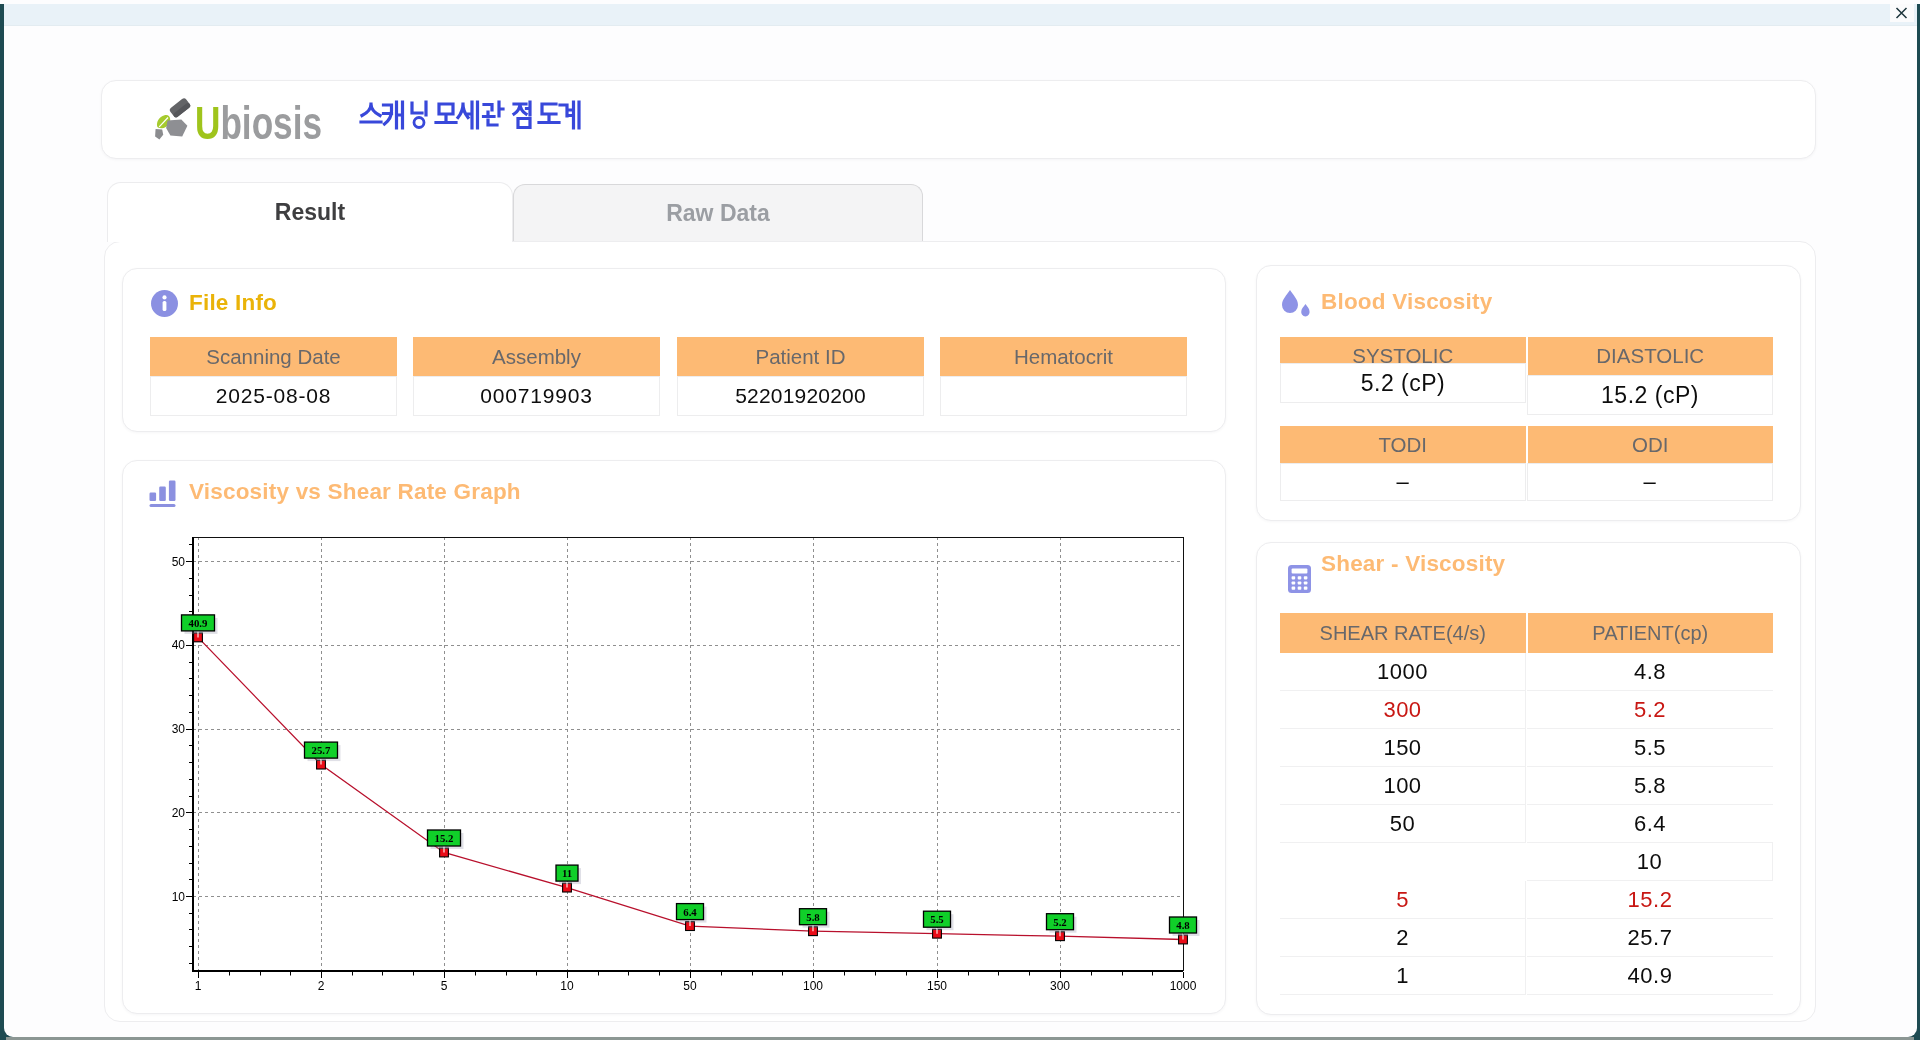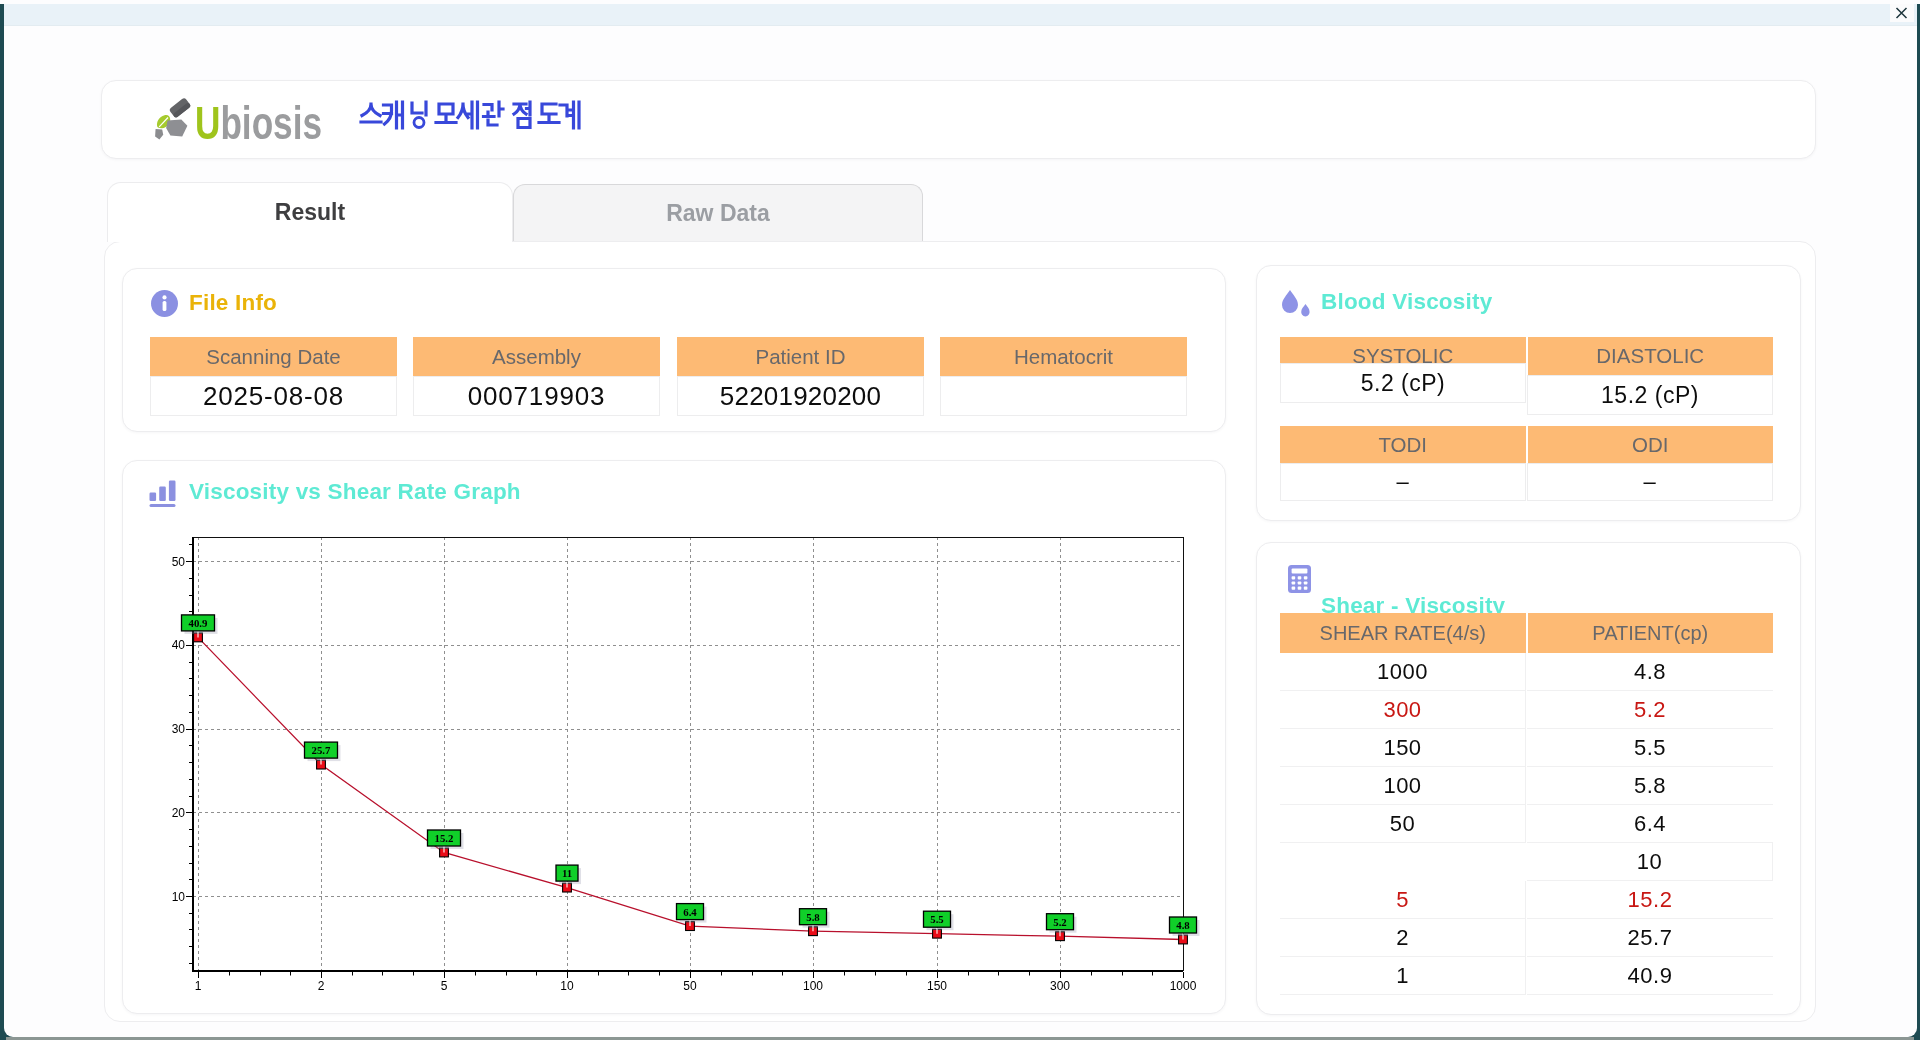--- a/index.html
+++ b/index.html
@@ -4,31 +4,31 @@
 <style>
   * { margin:0; padding:0; box-sizing:border-box; }
   html,body { width:1920px; height:1040px; overflow:hidden; }
   body { background:#1e4b52; font-family:"Liberation Sans", sans-serif; position:relative; }
   .win { position:absolute; left:3.5px; top:0; width:1913px; height:1036.5px; background:#fdfdfe; border-radius:0 0 9px 9px; }
   .titlebar { position:absolute; left:3.5px; top:4px; width:1913px; height:21.5px; background:#e9f2f8; border-bottom:1px solid #e3ecf1; }
   .xbox { position:absolute; right:3px; top:0; width:24px; height:18px; background:#fbfbfc; display:flex; align-items:center; justify-content:center; }
   .bottomstrip { position:absolute; left:6px; top:1036.5px; width:1908px; height:3.5px; background:#8b9693; z-index:5; }
 
   .card { position:absolute; background:#fff; border:1px solid #ededef; border-radius:15px; box-shadow:0 1px 3px rgba(20,20,40,0.04); }
-  .cardtitle { position:absolute; font-weight:bold; font-size:22.5px; color:#5eead4; letter-spacing:0.2px; }
+  .cardtitle { position:absolute; font-weight:bold; font-size:22.5px; color:#fdba74; letter-spacing:0.2px; }
 
   
   .tab { position:absolute; font-weight:bold; font-size:23px; display:flex; align-items:center; justify-content:center; z-index:3; }
   .tab.active { left:107px; top:182px; width:406px; height:60px; background:#fff; border:1px solid #ececee; border-bottom:none; border-radius:14px 14px 0 0; color:#3e3e40; }
   .tab.inactive { left:513px; top:184px; width:410px; height:57px; background:#f4f4f5; border:1px solid #d8d8da; border-bottom:none; border-radius:12px 12px 0 0; color:#9b9ea3; z-index:2; }
   .panel { position:absolute; left:104px; top:241px; width:1712px; height:781px; background:#fff; border:1px solid #ededef; border-radius:16px; z-index:1; }
 
   
   .hcell { position:absolute; background:#fdba74; color:#68686b; font-size:20.5px; display:flex; align-items:center; justify-content:center; }
-  .vcell { position:absolute; background:#fff; border:1px solid #ededee; color:#0d0d0d; font-size:26px; display:flex; align-items:center; justify-content:center; letter-spacing:0.8px; }
+  .vcell { position:absolute; background:#fff; border:1px solid #ededee; color:#0d0d0d; font-size:21px; display:flex; align-items:center; justify-content:center; letter-spacing:0.8px; }
   .red { color:#c81713; }
   .srow { position:absolute; left:0; width:493px; height:38px; }
   .srow > div { position:absolute; top:0; height:38px; width:246px; display:flex; align-items:center; justify-content:center; border-bottom:1px solid #f0f0f1; letter-spacing:0.5px; color:#0d0d0d; font-size:22px; }
   .srow > div:first-child { left:0; border-right:1px solid #f0f0f1; }
   .srow > div:last-child { left:247px; }
   .srow > div.red { color:#c81713; }
 </style>
 </head>
 <body>
   <div style="position:absolute;left:0;top:0;width:1920px;height:4px;background:#fdfdfe;z-index:6;"></div>
@@ -298,21 +298,21 @@
       <rect x="9.7" y="11.2" width="3.6" height="3.2" rx="0.8"></rect>
       <rect x="15.8" y="11.2" width="3.6" height="3.2" rx="0.8"></rect>
       <rect x="3.6" y="16.4" width="3.6" height="3.2" rx="0.8"></rect>
       <rect x="9.7" y="16.4" width="3.6" height="3.2" rx="0.8"></rect>
       <rect x="15.8" y="16.4" width="3.6" height="3.2" rx="0.8"></rect>
       <rect x="3.6" y="21.6" width="3.6" height="3.2" rx="0.8"></rect>
       <rect x="9.7" y="21.6" width="3.6" height="3.2" rx="0.8"></rect>
       <rect x="15.8" y="21.6" width="3.6" height="3.2" rx="0.8"></rect>
     </g>
   </svg>
-  <div class="cardtitle" style="left:1321px; top:593px; z-index:5;text-align:center;">Shear - Viscosity</div>
+  <div class="cardtitle" style="left:1321px; top:551px; z-index:5;text-align:center;">Shear - Viscosity</div>
   <div style="position:absolute; left:1280px; top:613px; width:493px; z-index:5; font-size:21px;">
     <div class="hcell" style="left:0; top:0; width:245.5px; height:40px; font-size:20px;">SHEAR RATE(4/s)</div>
     <div class="hcell" style="left:247.5px; top:0; width:245.5px; height:40px; font-size:20px;">PATIENT(cp)</div>
     <div class="srow" style="top:40px;">
       <div>1000</div>
       <div>4.8</div>
     </div>
     <div class="srow" style="top:78px;">
       <div class="red">300</div>
       <div class="red">5.2</div>

